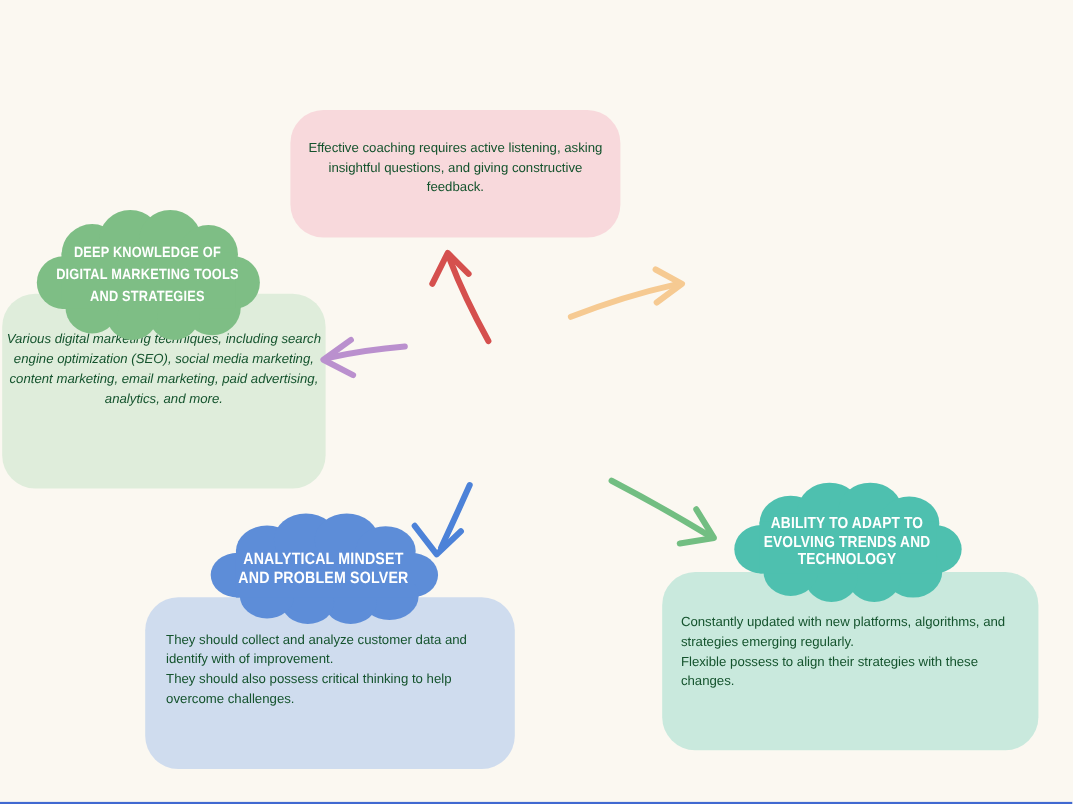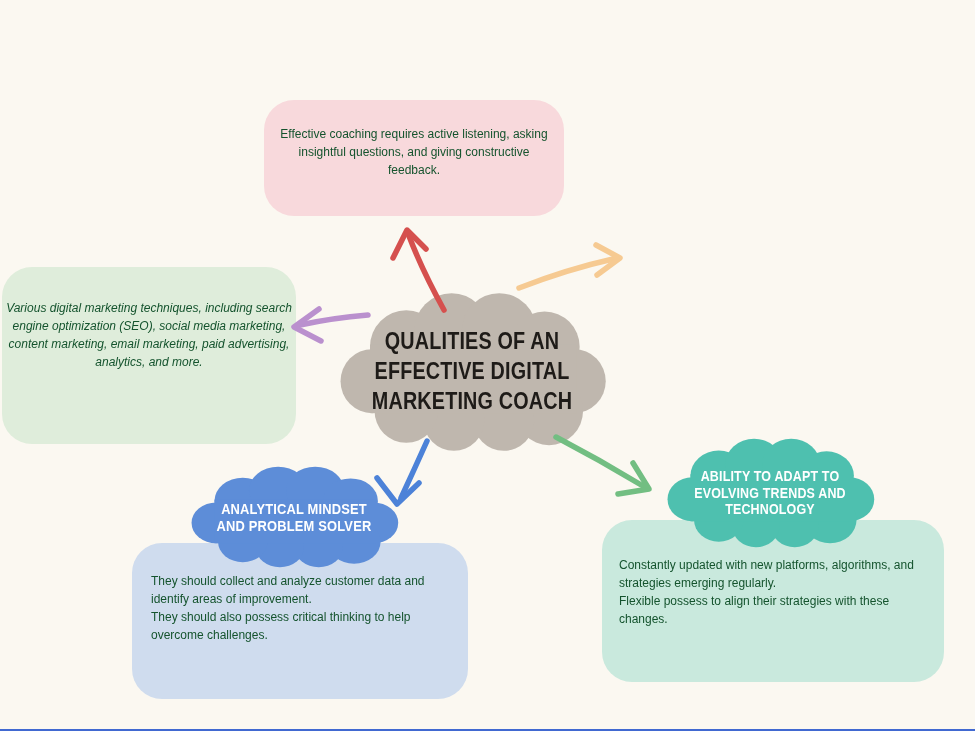--- a/index.html
+++ b/index.html
@@ -57,57 +57,57 @@
   <div class="bubble center-text" style="left: 264px; top: 100px; width: 300px; height: 116px; padding: 25px 15px 10px; --cloud: #CE4B4B; --box: #F8D9DC; --arrow: #D5504E;">
     <p>Effective coaching requires active listening, asking insightful questions, and giving constructive feedback.</p>
   </div>
 
 
   <div class="bubble center-text" style="left: 2px; top: 267px; width: 294px; height: 177px; padding: 32px 2px 10px; font-style: italic; --cloud: #7EBE85; --box: #DFEDDB; --arrow: #BA90CE;">
     <p>Various digital marketing techniques, including search engine optimization (SEO), social media marketing, content marketing, email marketing, paid advertising, analytics, and more.</p>
   </div>
 
   <div class="bubble" style="left: 132px; top: 543px; width: 336px; height: 156px; padding: 29px 10px 10px 19px; --cloud: #5D8DD8; --box: #CFDCEE; --arrow: #4C82D8;">
-    <p>They should collect and analyze customer data and identify areas of improvement.
+    <p>They should collect and analyze customer data and identify with of improvement.
 They should also possess critical thinking to help overcome challenges.</p>
   </div>
 
   <div class="bubble" style="left: 602px; top: 520px; width: 342px; height: 162px; padding: 36px 10px 10px 17px; --cloud: #4EC0AF; --box: #C9E9DD; --arrow: #72BE82;">
     <p>Constantly updated with new platforms, algorithms, and strategies emerging regularly.
 Flexible possess to align their strategies with these changes.</p>
   </div>
 
 
 
+  <div class="cloud" style="left: 30px; top: 190px; width: 208px; height: 120px; --cloud: #7EBE85; --box: #DFEDDB; --arrow: #BA90CE;">
+    <svg viewBox="0 0 240 140" preserveAspectRatio="none">
+        <use href="#cloud-shape"></use>
+      </svg>
+    <span class="cloud-title" style="font-size:13.5px; line-height:1.5;">DEEP KNOWLEDGE OF
+DIGITAL MARKETING TOOLS
+AND STRATEGIES</span>
+  </div>
 
   <div class="cloud" style="left: 664px; top: 438px; width: 212px; height: 110px; --cloud: #4EC0AF; --box: #C9E9DD; --arrow: #72BE82;">
     <svg viewBox="0 0 240 140" preserveAspectRatio="none">
         <use href="#cloud-shape"></use>
       </svg>
     <span class="cloud-title" style="font-size:14.5px; line-height:1.15;">ABILITY TO ADAPT TO
 EVOLVING TRENDS AND
 TECHNOLOGY</span>
   </div>
 
   <div class="cloud" style="left: 188px; top: 466px; width: 212px; height: 102px; --cloud: #5D8DD8; --box: #CFDCEE; --arrow: #4C82D8;">
     <svg viewBox="0 0 240 140" preserveAspectRatio="none">
         <use href="#cloud-shape"></use>
       </svg>
     <span class="cloud-title" style="font-size:15px; line-height:1.15;">ANALYTICAL MINDSET
 AND PROBLEM SOLVER</span>
   </div>
 
-  <div class="cloud" id="center-cloud" style="left: 336px; top: 292px; width: 272px; height: 160px; --cloud: #BFB7AE;">
-    <svg viewBox="0 0 240 140" preserveAspectRatio="none">
-        <use href="#cloud-shape"></use>
-      </svg>
-    <span class="cloud-title center-title" style="font-size: 23px; line-height: 1.3; color: rgb(30, 27, 24);">QUALITIES OF AN
-EFFECTIVE DIGITAL
-MARKETING COACH</span>
-  </div>
 
   <svg class="arrows" viewBox="0 0 975 731">
     <g style="--cloud: #CE4B4B; --box: #F8D9DC; --arrow: #D5504E;">
       <path d="M444,310 Q422,270 409,236"></path>
       <path d="M393,258 L407,230 L426,249"></path>
     </g>
     <g style="--cloud: #F4C286; --box: #FBE9D4; --arrow: #F6CA92;">
       <path d="M519,288 Q568,269 613,259"></path>
       <path d="M596,245 L620,258 L597,275"></path>
     </g>

